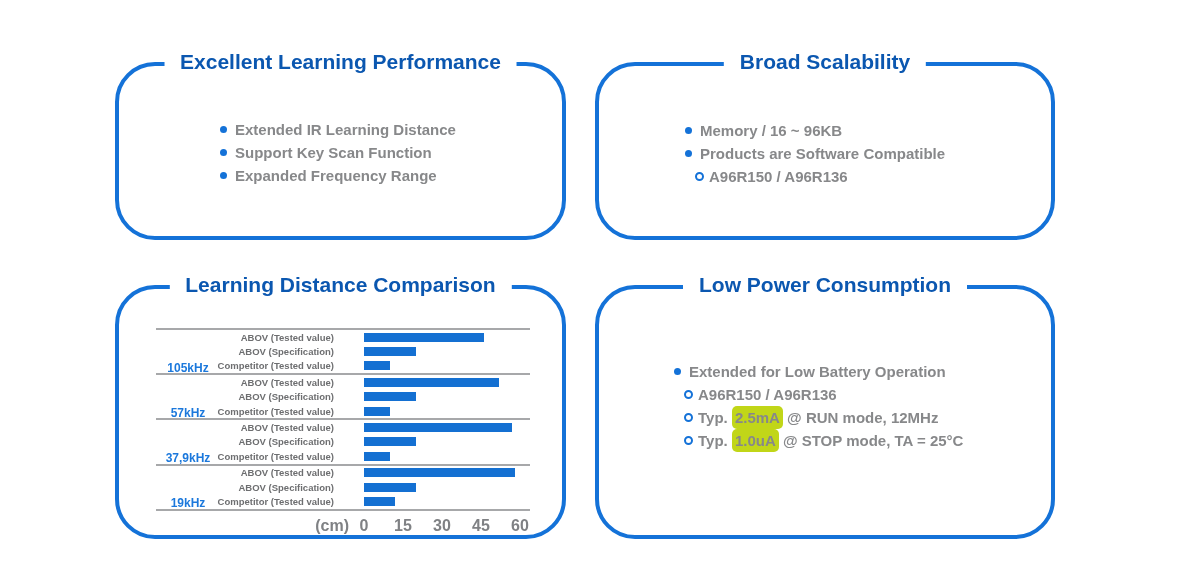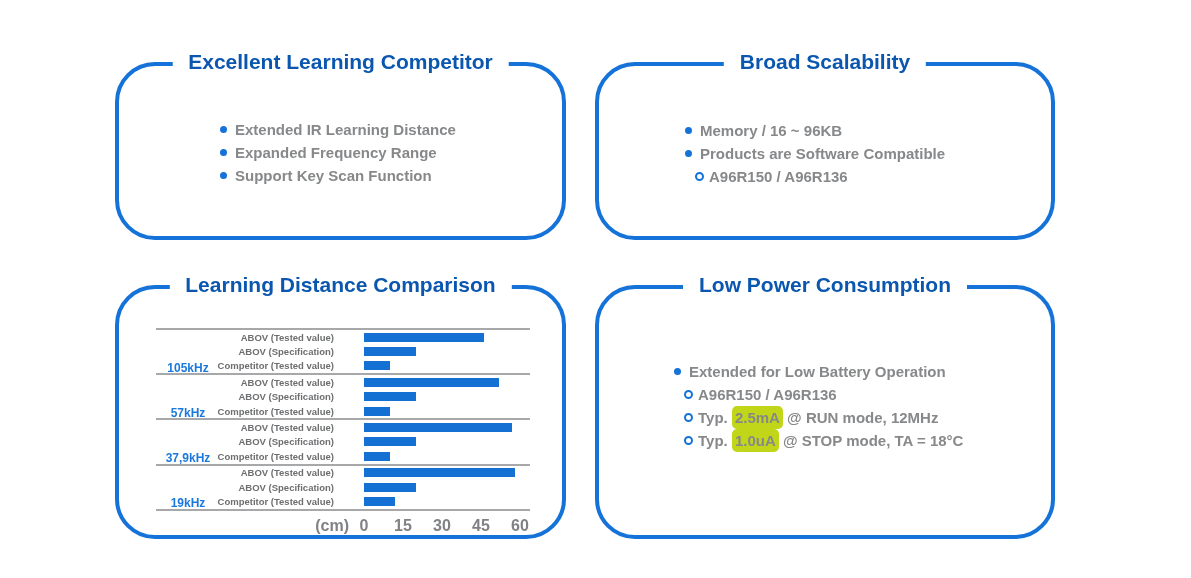--- a/index.html
+++ b/index.html
@@ -92,33 +92,33 @@
   }
   .axis-unit { position: absolute; left: 0; top: 6px; width: 193px; text-align: right; }
   .axis-tick { position: absolute; top: 6px; transform: translateX(-50%); }
 </style>
 </head>
 <body>
 
 <div class="slide">
 
   <section class="panel" id="panel-lp">
-    <h2 class="panel-title">Excellent Learning Competitor</h2>
+    <h2 class="panel-title">Excellent Learning Performance</h2>
     <ul class="bullets">
         <li>
           <span class="bullet-filled"></span>
           <span><span>Extended IR Learning Distance</span></span>
         </li>
         <li>
           <span class="bullet-filled"></span>
+          <span><span>Support Key Scan Function</span></span>
+        </li>
+        <li>
+          <span class="bullet-filled"></span>
           <span><span>Expanded Frequency Range</span></span>
-        </li>
-        <li>
-          <span class="bullet-filled"></span>
-          <span><span>Support Key Scan Function</span></span>
         </li>
       </ul>
   </section>
 
   <section class="panel" id="panel-bs">
     <h2 class="panel-title">Broad Scalability</h2>
     <ul class="bullets">
         <li>
           <span class="bullet-filled"></span>
           <span><span>Memory / 16 ~ 96KB</span></span>
@@ -218,18 +218,18 @@
         <li class="sub">
           <span class="bullet-open"></span>
           <span><span>A96R150 / A96R136</span></span>
         </li>
         <li class="sub">
           <span class="bullet-open"></span>
           <span><span>Typ. </span><span class="hl">2.5mA</span><span> @ RUN mode, 12MHz</span></span>
         </li>
         <li class="sub">
           <span class="bullet-open"></span>
-          <span><span>Typ. </span><span class="hl">1.0uA</span><span> @ STOP mode, TA = 18°C</span></span>
+          <span><span>Typ. </span><span class="hl">1.0uA</span><span> @ STOP mode, TA = 25°C</span></span>
         </li>
       </ul>
   </section>
 
 </div>
 
 </body></html>

